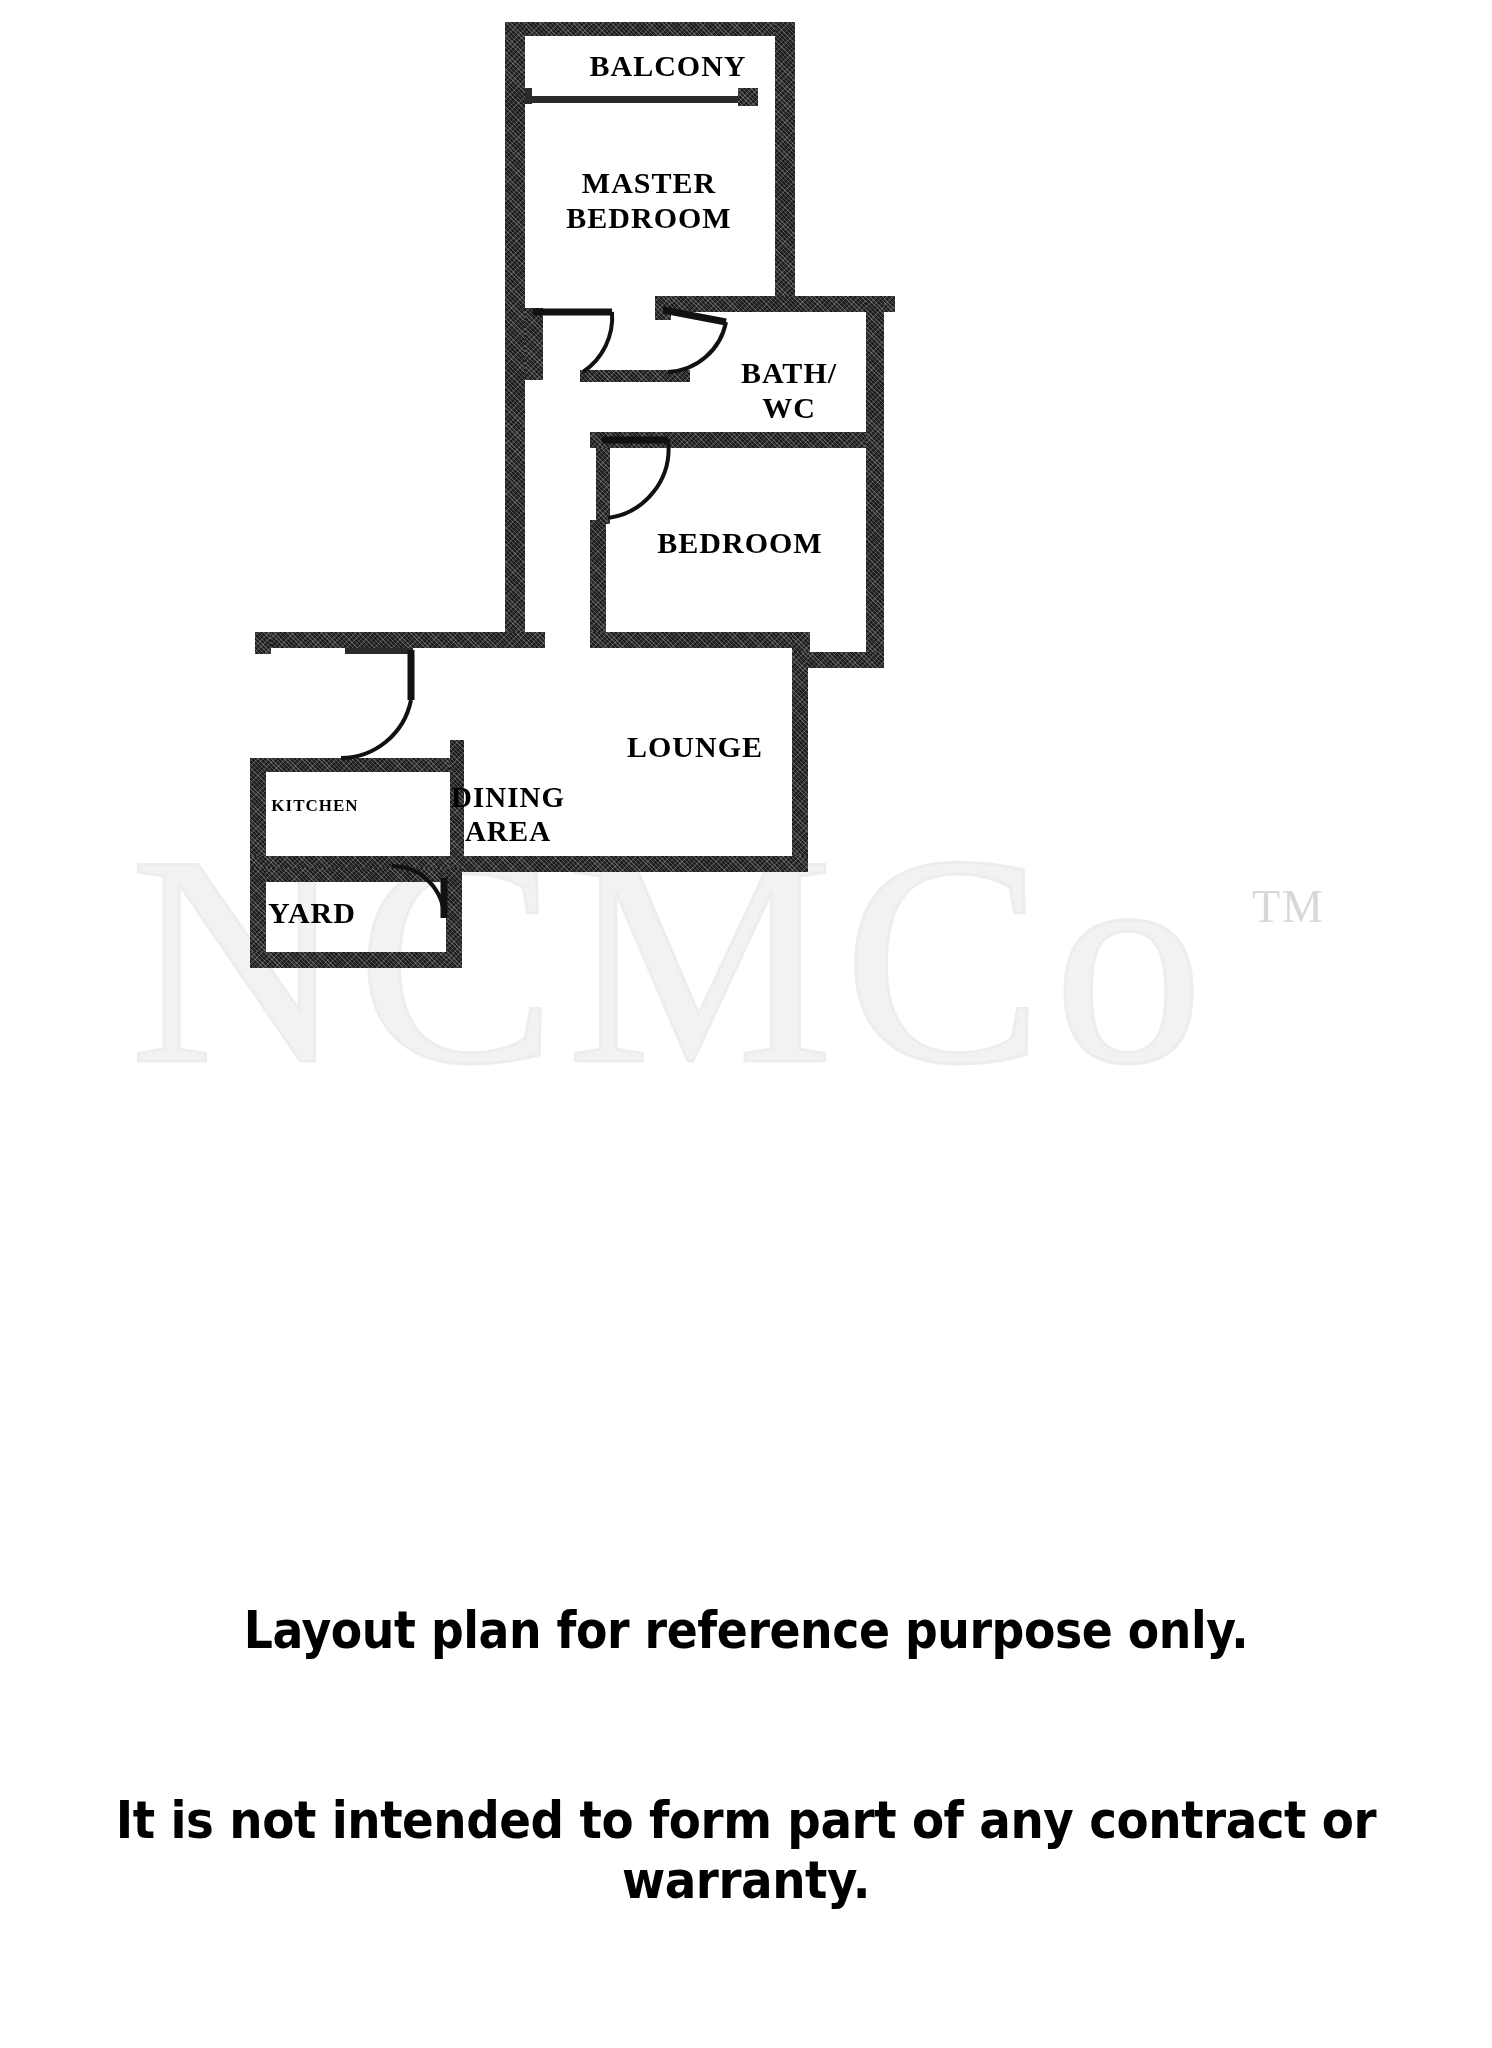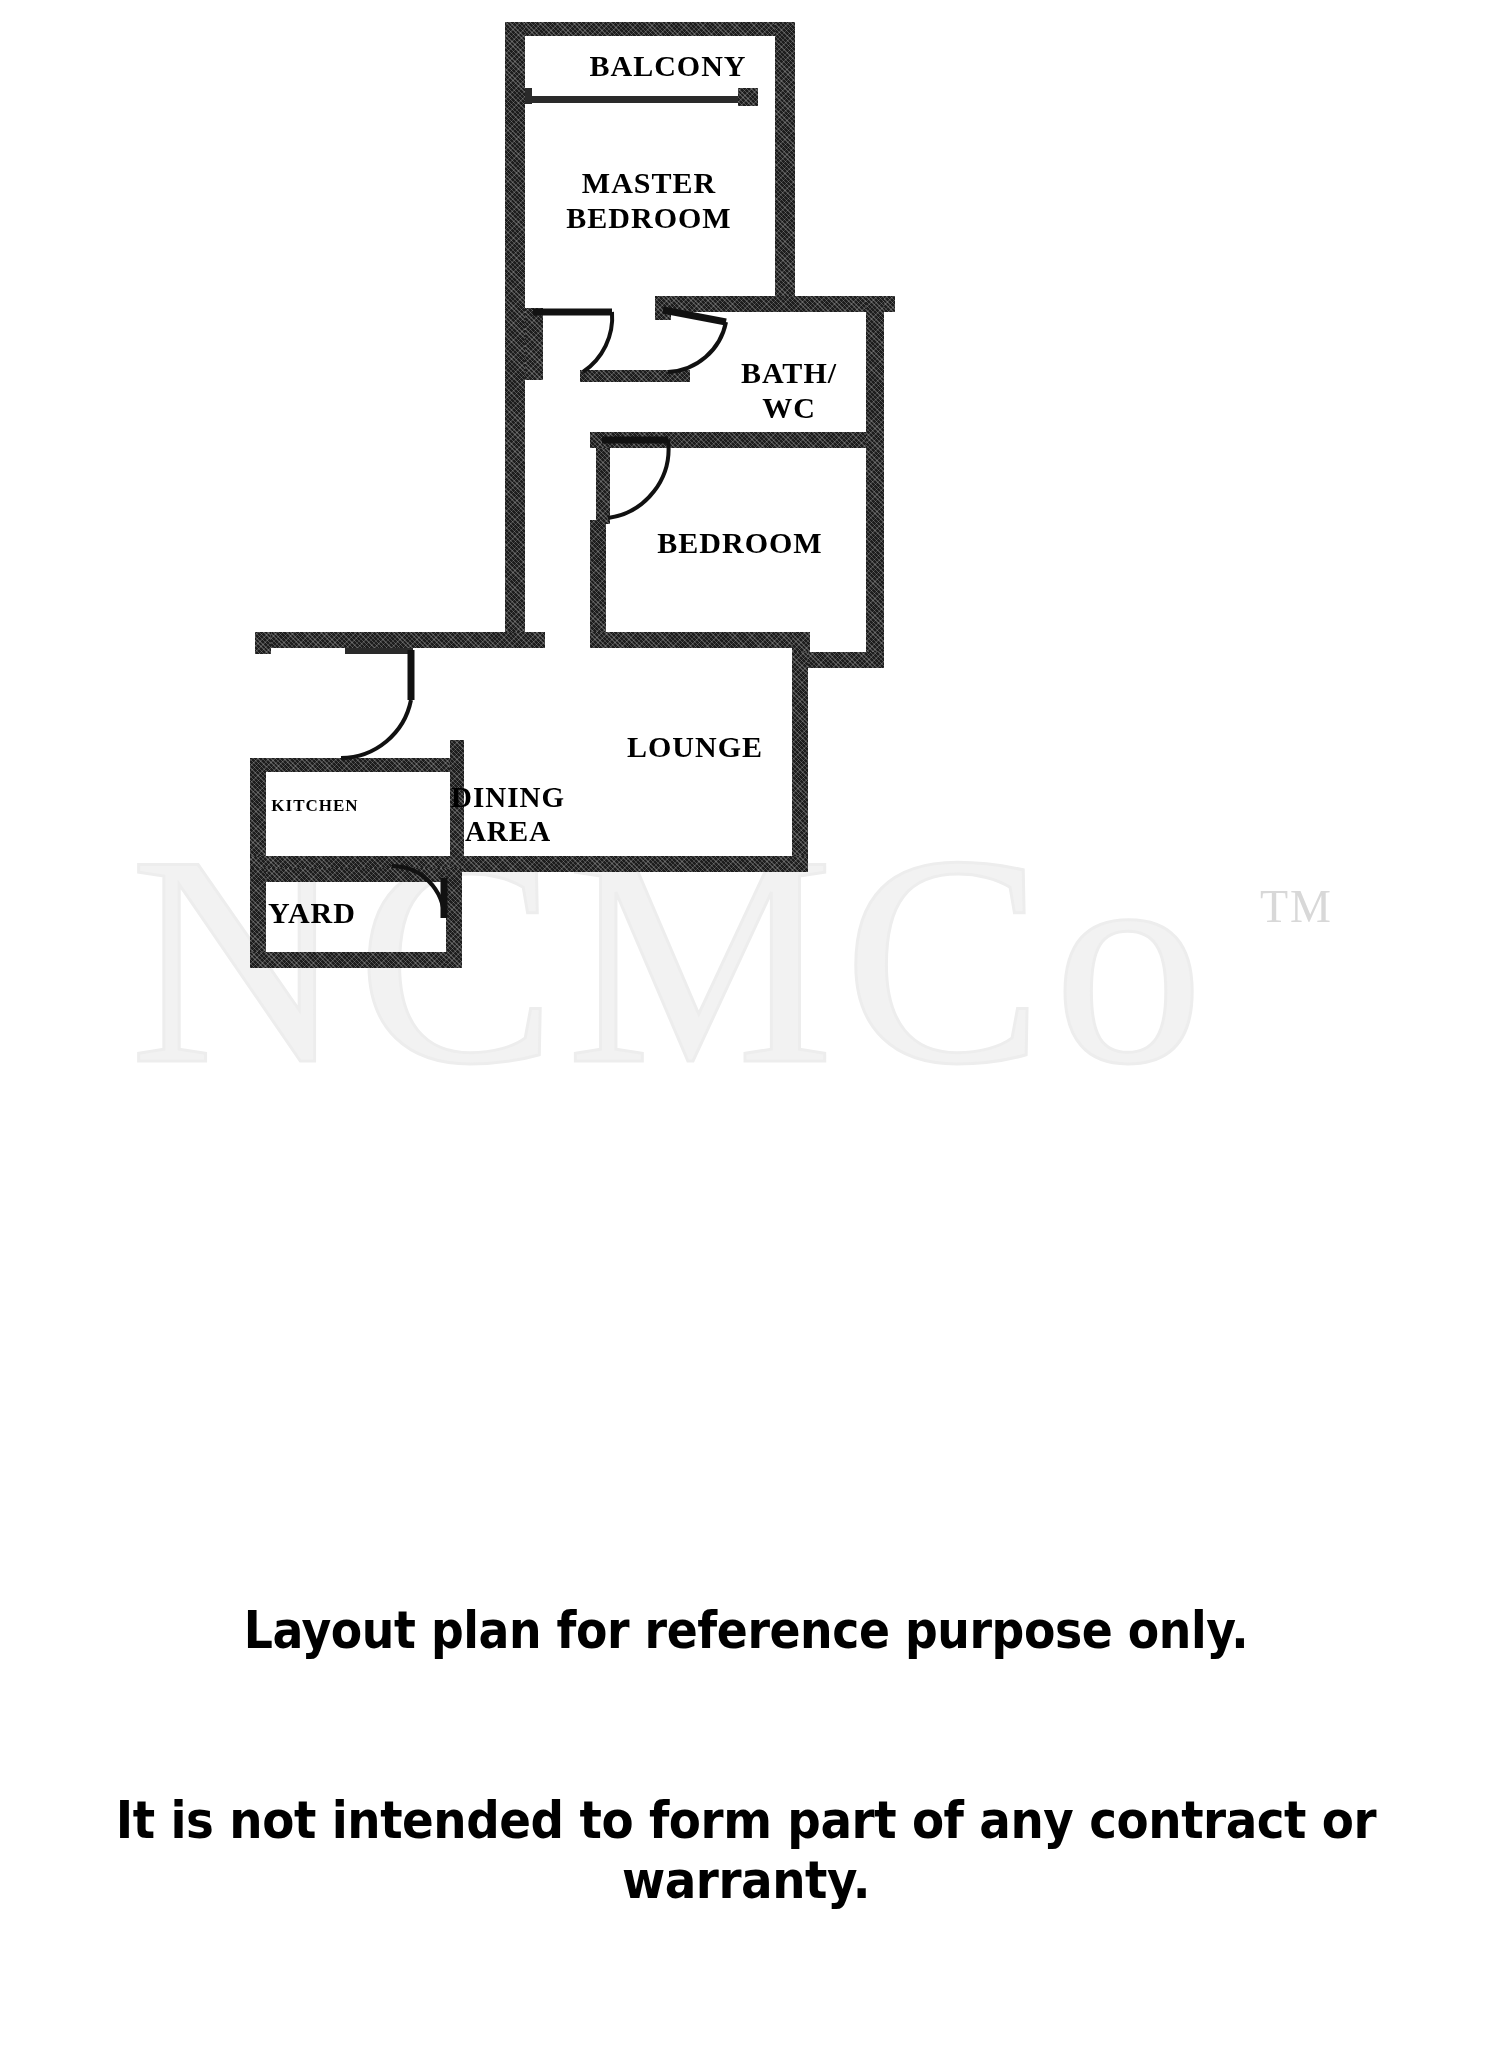--- a/index.html
+++ b/index.html
@@ -44,21 +44,20 @@
   .watermark-tm {
     position: absolute;
     left: 1252px;
     top: 880px;
     font-family: "Liberation Serif", serif;
     font-size: 46px;
     color: #d8d8d8;
     letter-spacing: 2px;
     user-select: none;
     pointer-events: none;
-    margin-left: 8px;
   }
 
   
   .wall {
     position: absolute;
     background: #1d1d1d;
     background-image:
       repeating-linear-gradient(45deg, rgba(255,255,255,0.22) 0px, rgba(255,255,255,0.22) 1px, rgba(0,0,0,0) 1px, rgba(0,0,0,0) 3px),
       repeating-linear-gradient(-45deg, rgba(255,255,255,0.16) 0px, rgba(255,255,255,0.16) 1px, rgba(0,0,0,0) 1px, rgba(0,0,0,0) 4px);
   }

